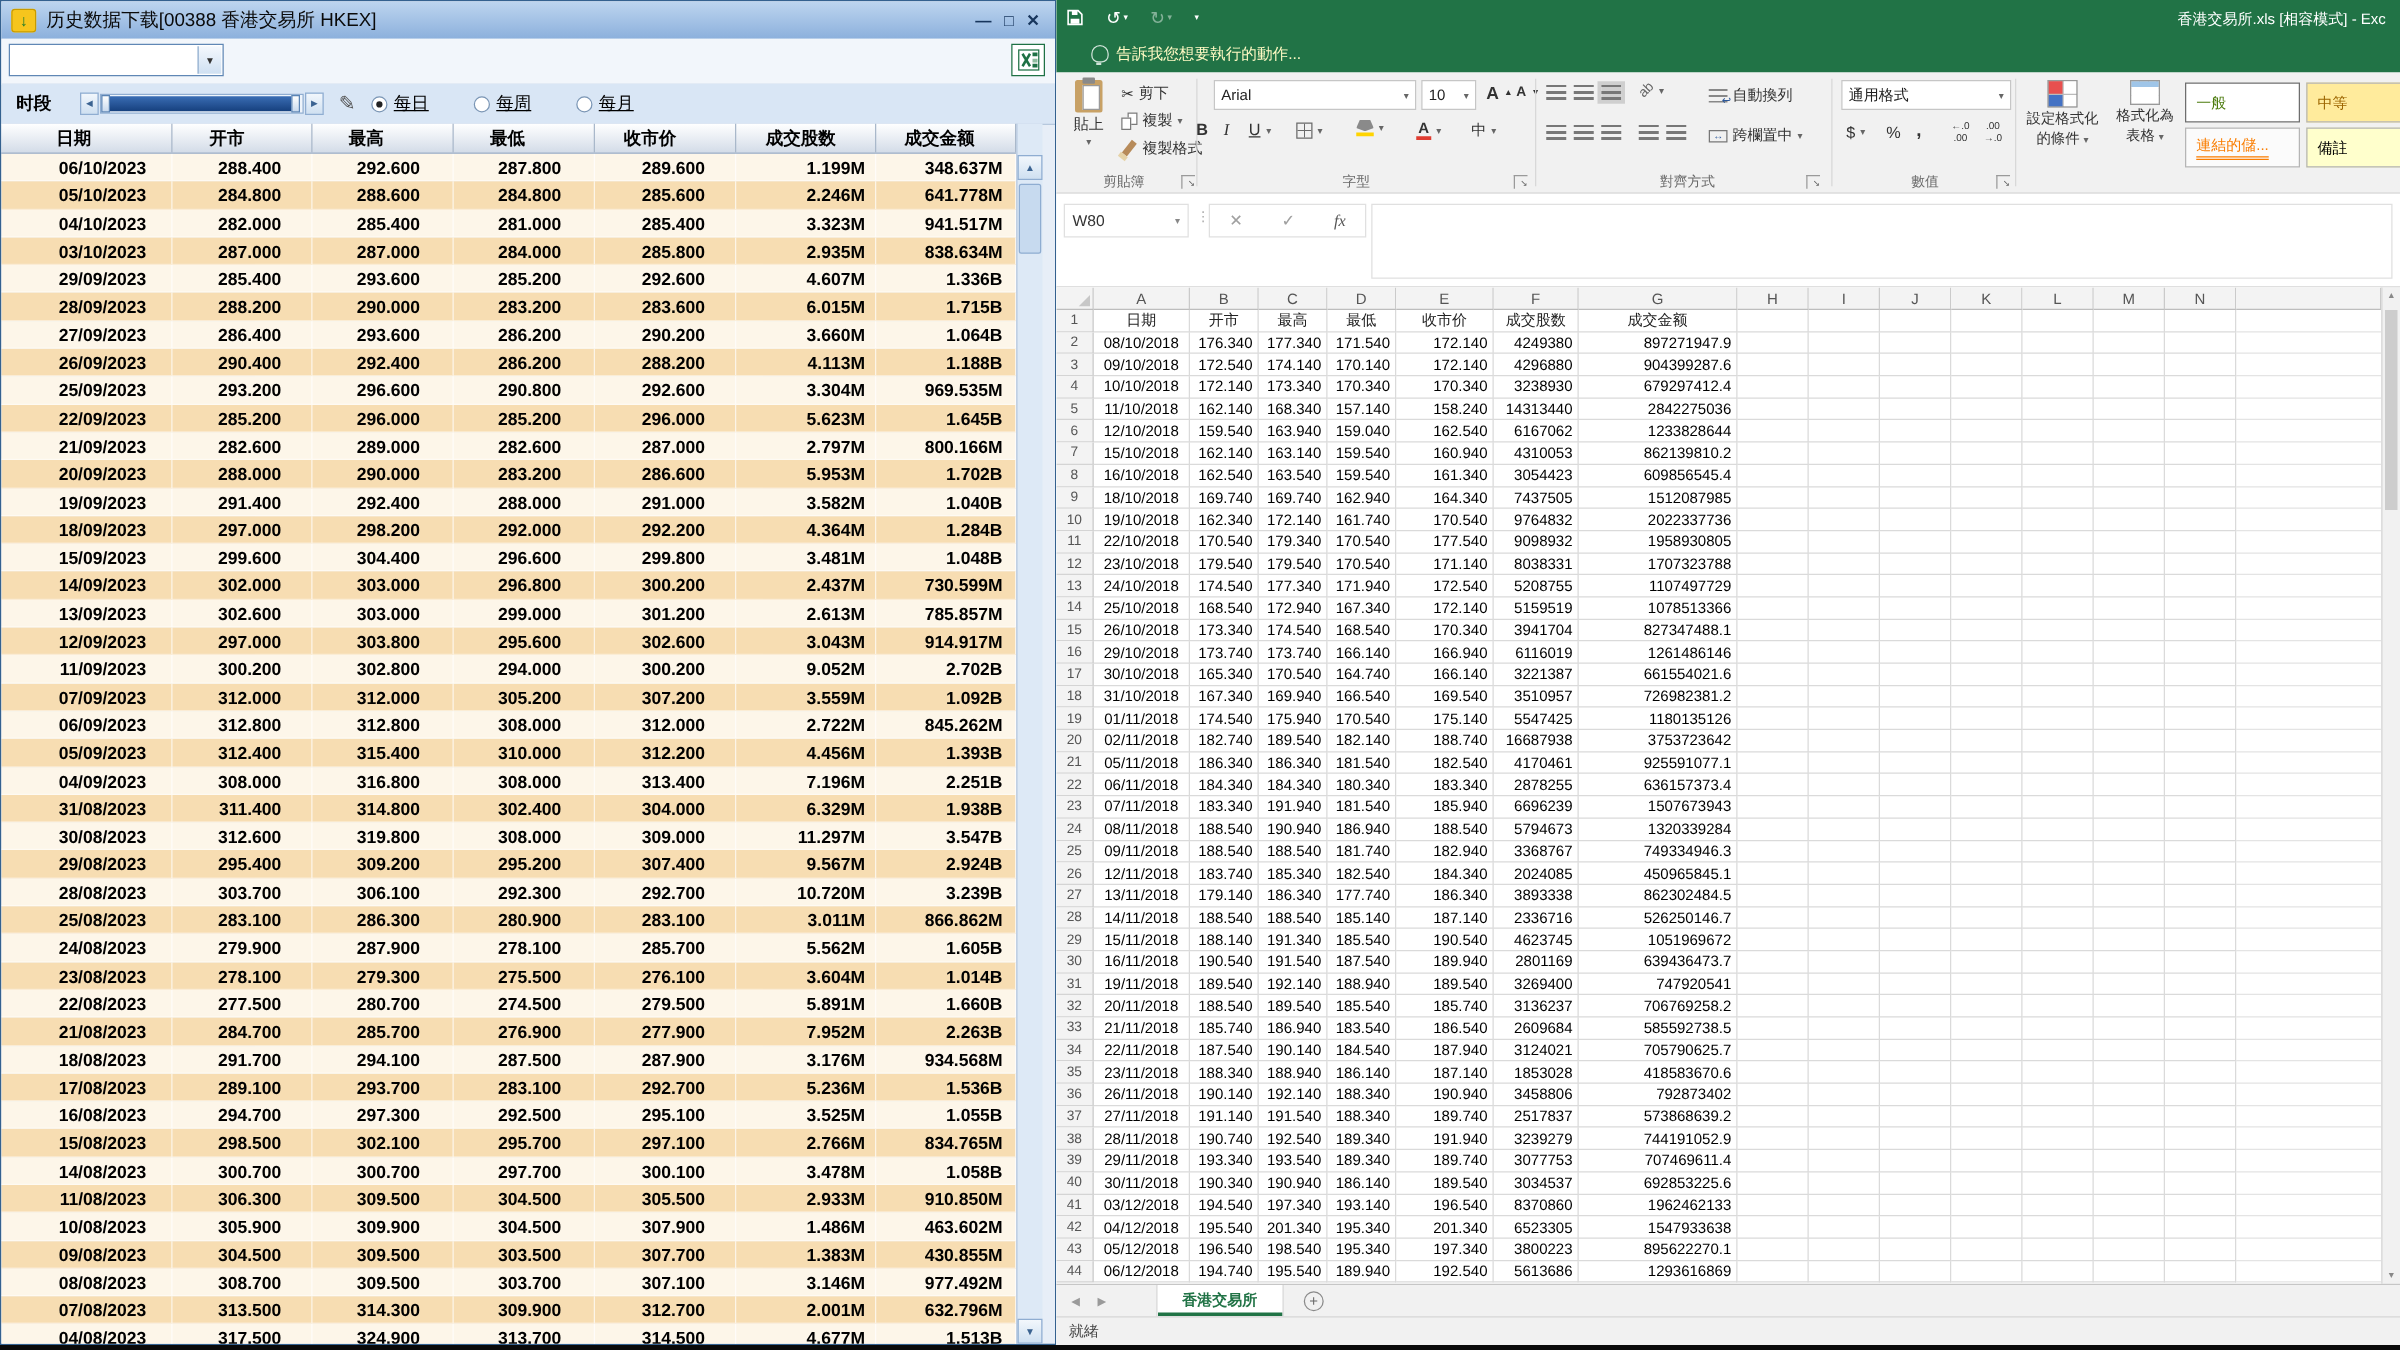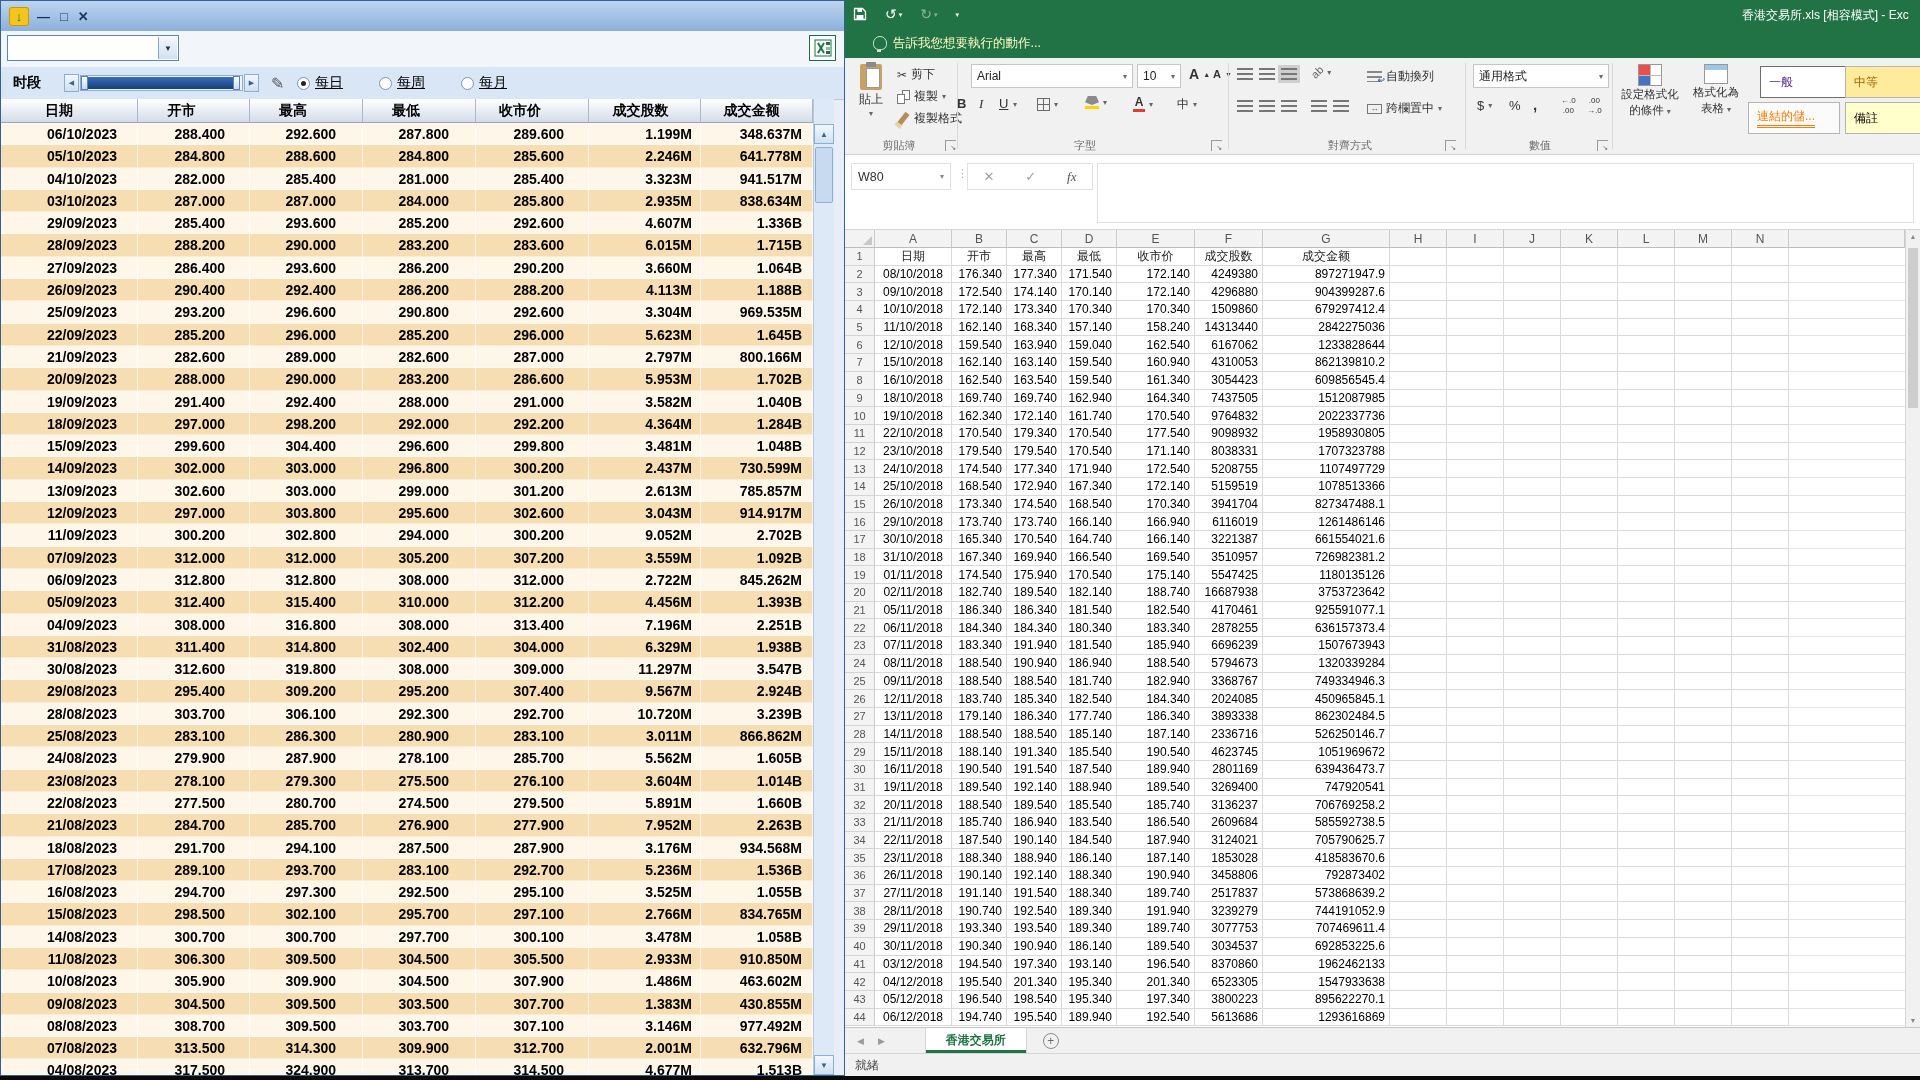--- a/index.html
+++ b/index.html
@@ -82,21 +82,21 @@
   .ic-borders{width:13px;height:13px;border:1px solid #6a6a6a;box-sizing:border-box;background:linear-gradient(transparent 45%,#6a6a6a 45%,#6a6a6a 55%,transparent 55%),linear-gradient(90deg,transparent 45%,#6a6a6a 45%,#6a6a6a 55%,transparent 55%);}
   .ic-fill{width:14px;height:9px;background:#8a8a8a;clip-path:polygon(20% 0,80% 0,100% 70%,50% 100%,0 70%);position:relative;}
   .ic-under{display:flex;flex-direction:column;align-items:center;gap:1px;}
   .ubar-y{width:14px;height:3px;background:#ffd400;}
   .ubar-r{width:12px;height:3px;background:#e03c31;}
   .fontA{font-size:12px;font-weight:700;color:#333;line-height:1;}
   .ic-wrap{width:15px;height:11px;background:repeating-linear-gradient(#888 0 2px,transparent 2px 5px);position:relative;}
   .ic-wrap span{position:absolute;right:-3px;bottom:-3px;font-size:9px;color:#2b579a;line-height:1;}
   .ic-merge{width:15px;height:10px;border:1px solid #777;box-sizing:border-box;display:flex;align-items:center;justify-content:center;font-size:8px;color:#2b579a;line-height:1;}
   .stybox{position:absolute;width:92px;height:32px;box-sizing:border-box;border:1px solid #b5b5b5;font-size:12px;display:flex;align-items:center;padding-left:8px;background:#fff;white-space:nowrap;overflow:hidden;}
-  .st0{border:1px solid #6e6e6e;background:#fff;color:#4c1d95;margin-left:12px;}
+  .st0{border:1px solid #6e6e6e;background:#fff;color:#4d7c0f;}
   .st1{background:#ffeb9c;color:#9c6500;}
   .st2{background:#fbfbfb;color:#fa7d00;}
   .st2 span{border-bottom:3px double #fa7d00;}
   .st3{background:#ffffcc;color:#000;border:1px solid #b2b2b2;}
   .xl-fbar{position:absolute;left:0;top:155px;right:0;height:75px;background:#fff;border-bottom:1px solid #d5d5d5;box-sizing:border-box;}
   .namebox{position:absolute;left:6px;top:8px;width:100px;height:27px;border:1px solid #e0e0e0;box-sizing:border-box;display:flex;align-items:center;padding:0 6px;font-size:12.5px;color:#333;}
   .namebox .dda{margin-left:auto;font-size:8px;color:#888;}
   .fdots{position:absolute;left:112px;top:12px;color:#aaa;font-size:11px;}
   .fbtns{position:absolute;left:122px;top:8px;width:126px;height:27px;border:1px solid #e0e0e0;box-sizing:border-box;display:flex;align-items:center;justify-content:space-around;color:#a0a0a0;font-size:13px;}
   .fbtns .fx{font-family:"Liberation Serif",serif;font-style:italic;color:#555;}
@@ -129,20 +129,21 @@
 </head>
 <body>
 
 <div id="root">
 
   <div id="lw">
     <div class="lw-title">
       <span class="dl-icon">
           <span>↓</span>
         </span>
+      <span class="t">历史数据下载[00388 香港交易所 HKEX]</span>
       <span class="winbtns">
         <span>—</span>
         <span>□</span>
         <span>✕</span>
       </span>
     </div>
     <div class="lw-comborow">
       <div class="combo-l">
         <span></span>
         <span class="dd">▼</span>
@@ -870,21 +871,21 @@
         <div class="xc"></div>
         <div class="xc"></div>
         <div class="xc"></div>
         <div class="xc fill"></div>
         <div class="rn">4</div>
         <div class="xc center">10/10/2018</div>
         <div class="xc">172.140</div>
         <div class="xc">173.340</div>
         <div class="xc">170.340</div>
         <div class="xc">170.340</div>
-        <div class="xc">1509860</div>
+        <div class="xc">3238930</div>
         <div class="xc">679297412.4</div>
         <div class="xc"></div>
         <div class="xc"></div>
         <div class="xc"></div>
         <div class="xc"></div>
         <div class="xc"></div>
         <div class="xc"></div>
         <div class="xc"></div>
         <div class="xc fill"></div>
         <div class="rn">5</div>

